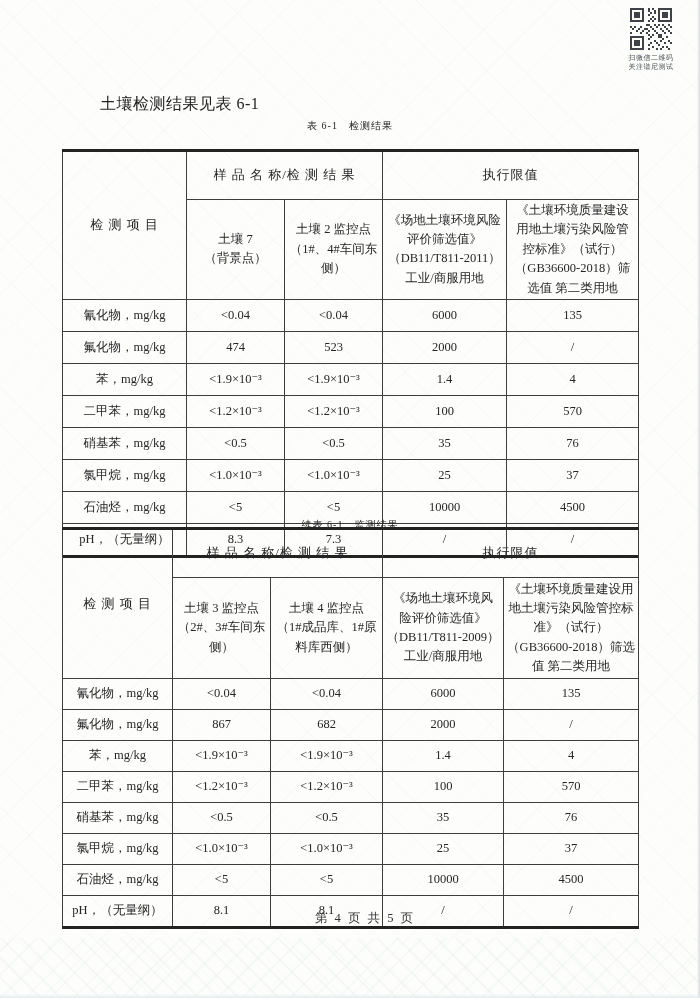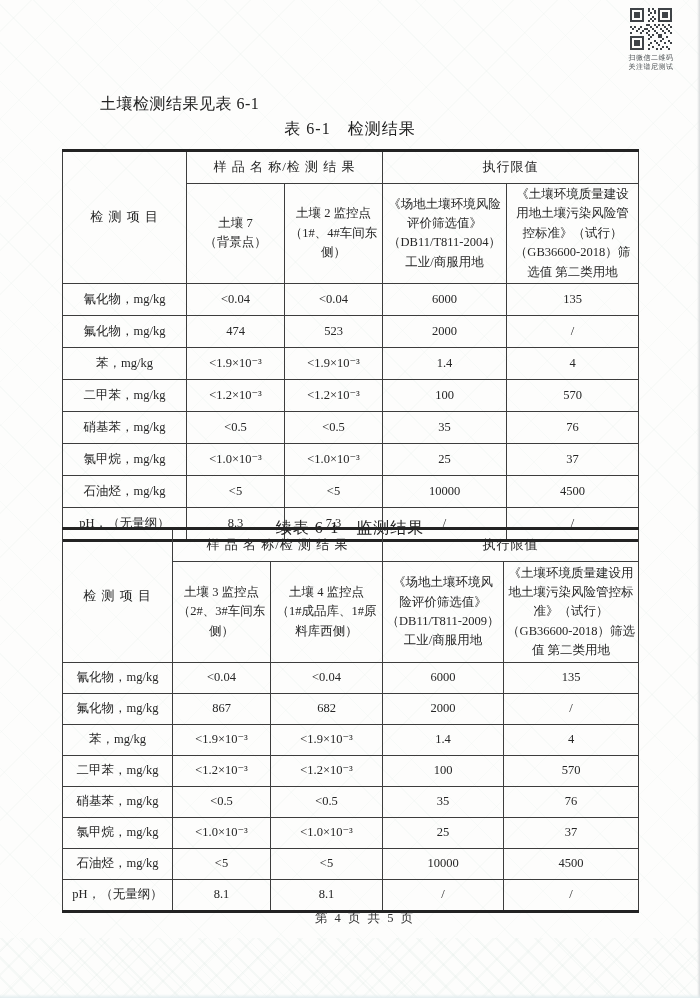--- a/index.html
+++ b/index.html
@@ -42,42 +42,42 @@
     background:linear-gradient(to left,#d7dadb,rgba(215,218,219,0));}
   .scan-edge-bottom{position:absolute;left:0;bottom:0;width:100%;height:4px;
     background:linear-gradient(to top,#e3edef,rgba(227,237,239,0));}
 
   .page-title{
     position:absolute;left:100px;top:94px;
     font-size:16px;letter-spacing:.5px;color:#222;
   }
   .tbl-caption{
     position:absolute;left:62px;width:576px;
-    text-align:center;font-size:16px;color:#222;letter-spacing:1px;
+    text-align:center;font-size:10px;color:#222;letter-spacing:1px;
   }
   #cap1{top:119px;}
   #cap2{top:518px;}
 
   table.report{
     position:absolute;left:62px;width:576px;
     border-collapse:collapse;table-layout:fixed;
     border-top:3px solid var(--border-heavy);
     border-bottom:3px solid var(--border-heavy);
   }
   #t1{top:149px;}
   #t2{top:527px;}
   table.report td{
     border:1px solid var(--border);
     text-align:center;vertical-align:middle;
     font-size:12.5px;color:var(--text);
     padding:1px 3px;
     line-height:1.55;
   }
   table.report .pre{white-space:pre-line;}
-  table.report tr.hA td{font-size:13px;letter-spacing:1px;height:23px;padding:4px 2px;}
+  table.report tr.hA td{font-size:13px;letter-spacing:1px;height:23px;padding:12px 2px;}
   #t1 tr.hB td{height:91px;}
   #t2 tr.hB td{height:98px;}
   table.report tr.hB td{font-size:12.5px;}
   #t1 tr.dr td{height:29px;}
   #t2 tr.dr td{height:28px;}
   td.item-head{letter-spacing:2px;font-size:13px;}
 
   .qr-block{position:absolute;top:8px;right:10px;width:78px;text-align:center;}
   .qr-code{display:block;margin:0 auto;width:42px;height:42px;}
   .qr-caption{margin-top:3px;font-size:7px;line-height:9px;color:#4a4f52;
@@ -203,21 +203,21 @@
     <td colspan="2">执行限值</td>
   </tr>
   <tr class="hB">
     <td class="pre">土壤 7
 （背景点）</td>
     <td class="pre">土壤 2 监控点
 （1#、4#车间东
 侧）</td>
     <td class="pre">《场地土壤环境风险
 评价筛选值》
-（DB11/T811-2004）
+（DB11/T811-2011）
 工业/商服用地</td>
     <td class="pre">《土壤环境质量建设
 用地土壤污染风险管
 控标准》（试行）
 （GB36600-2018）筛
 选值 第二类用地</td>
   </tr>
   <tr class="dr">
     <td>氰化物，mg/kg</td>
     <td>&lt;0.04</td>

